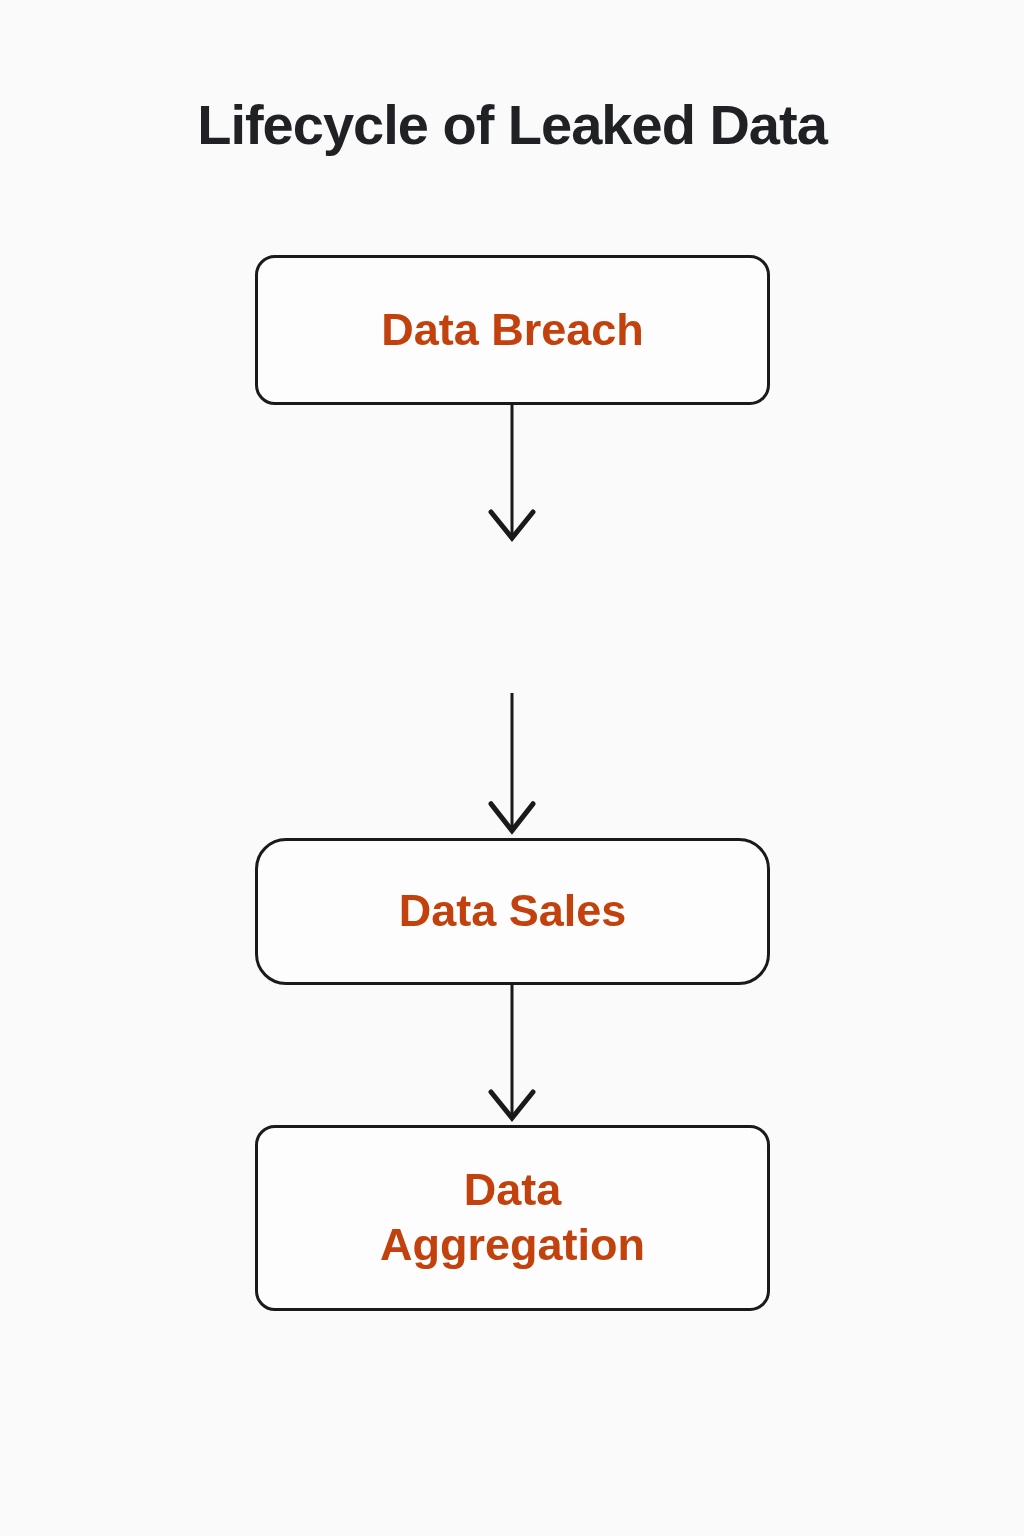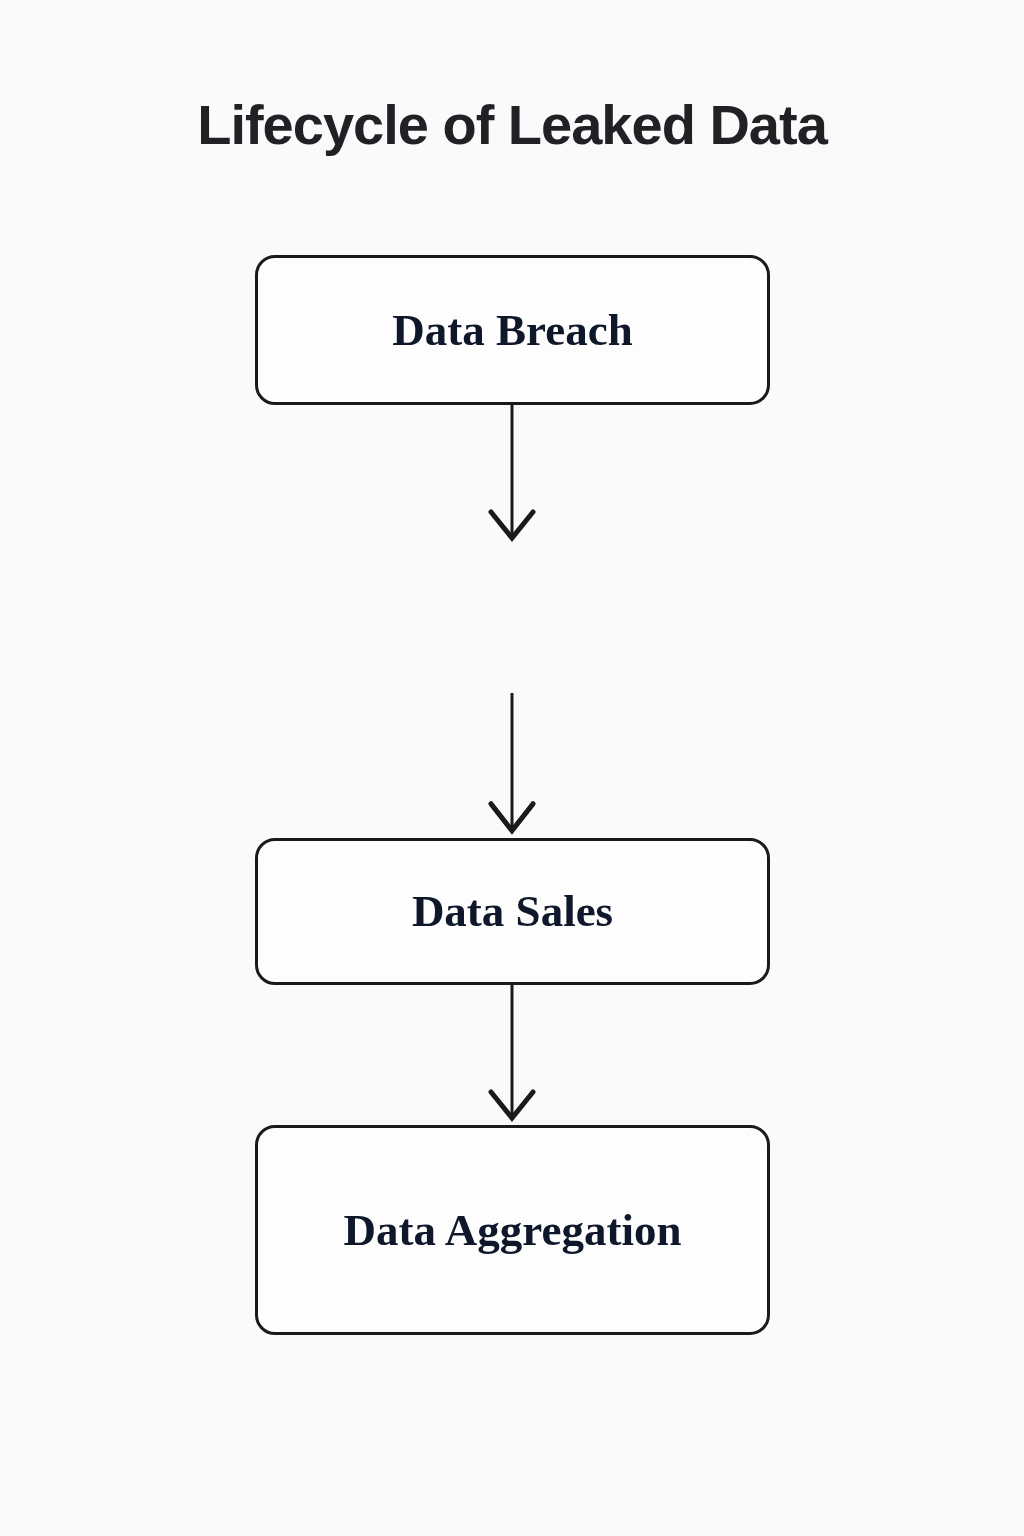--- a/index.html
+++ b/index.html
@@ -38,27 +38,26 @@
     align-items: center;
     justify-content: center;
   }
   .node-label {
     display: block;
     max-width: 340px;
     text-align: center;
     font-size: 45px;
     font-weight: 600;
     line-height: 1.22;
-    color: #0f172a;
-    font-family: Liberation Serif, serif;
+    color: #c2410c;
   }
   .node-1 { top: 255px;  height: 150px; }
   .node-2 { top: 545px;  height: 148px; }
-  .node-3 { top: 838px;  height: 147px; }
-  .node-4 { top: 1125px; height: 210px; }
+  .node-3 { top: 838px;  height: 147px; border-radius: 31px; }
+  .node-4 { top: 1125px; height: 186px; }
   .arrow {
     position: absolute;
     left: 482px;
     width: 60px;
   }
   .arrow-1 { top: 405px; height: 140px; }
   .arrow-2 { top: 693px; height: 145px; }
   .arrow-3 { top: 985px; height: 140px; }
 </style>
 </head>

